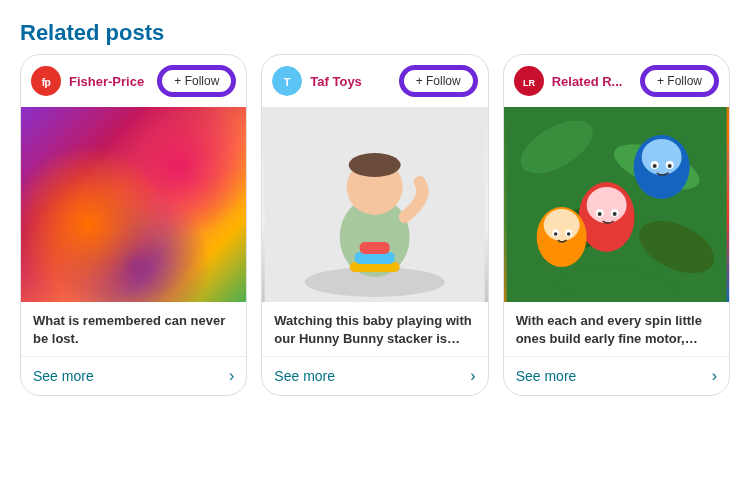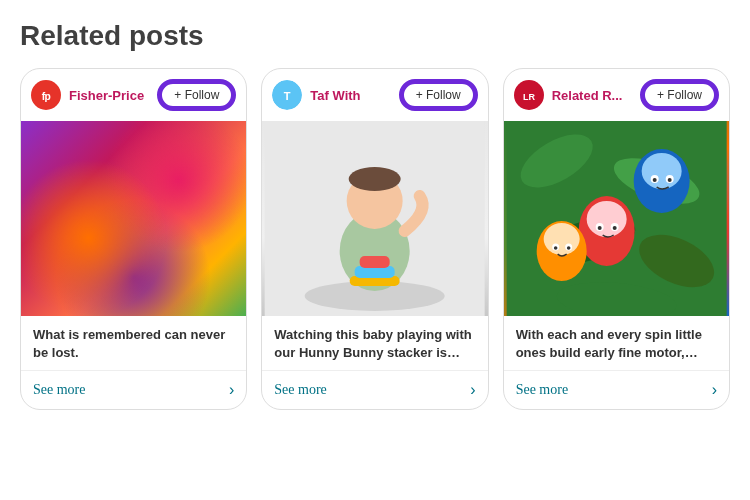--- a/index.html
+++ b/index.html
@@ -4,24 +4,24 @@
   <style>
     * { box-sizing: border-box; margin: 0; padding: 0; }
     body {
       font-family: -apple-system, BlinkMacSystemFont, "Segoe UI", Arial, sans-serif;
       background: #fff;
       padding: 20px;
       width: 750px;
       min-height: 500px;
     }
     h1.page-title {
-      font-size: 28px;
+      font-size: 22px;
       font-weight: 700;
-      color: #404040;
-      margin-bottom: 16px;
+      color: #0369a1;
+      margin-bottom: 8px;
     }
     .cards-container {
       display: flex;
       gap: 14px;
     }
     .card {
       flex: 1;
       border: 1px solid #ddd;
       border-radius: 20px;
       overflow: hidden;
@@ -143,21 +143,20 @@
       justify-content: space-between;
       padding: 10px 12px;
       border-top: 1px solid #eee;
       cursor: pointer;
     }
     .see-more-link {
       font-size: 14px;
       color: #007185;
       font-weight: 500;
       text-decoration: none;
-      font-family: Liberation Serif, serif;
     }
     .chevron-icon {
       color: #007185;
       font-size: 16px;
       font-weight: 300;
     }
     
     .fp-logo-svg {
       width: 28px;
       height: 28px;
@@ -192,21 +191,21 @@
   </div>
 
   <div class="card">
     <div class="card-header">
       <div class="brand-logo">
         <svg viewBox="0 0 30 30" width="30" height="30" xmlns="http://www.w3.org/2000/svg">
           <circle cx="15" cy="15" r="15" fill="#5bc4f5"></circle>
           <text x="15" y="20" text-anchor="middle" fill="white" font-size="11" font-weight="bold" font-family="Arial">T</text>
         </svg>
       </div>
-      <span class="brand-name">Taf With</span>
+      <span class="brand-name">Taf Toys</span>
       <button class="follow-btn">+ Follow</button>
     </div>
     <div class="card-image img-taf">
 
       <svg width="100%" height="100%" viewBox="0 0 220 195" xmlns="http://www.w3.org/2000/svg" style="position:absolute;top:0;left:0;">
         <rect width="220" height="195" fill="#e8e8e8"></rect>
 
         <ellipse cx="110" cy="175" rx="70" ry="15" fill="#d0d0d0"></ellipse>
 
         <ellipse cx="110" cy="130" rx="35" ry="40" fill="#a8c8a0"></ellipse>

